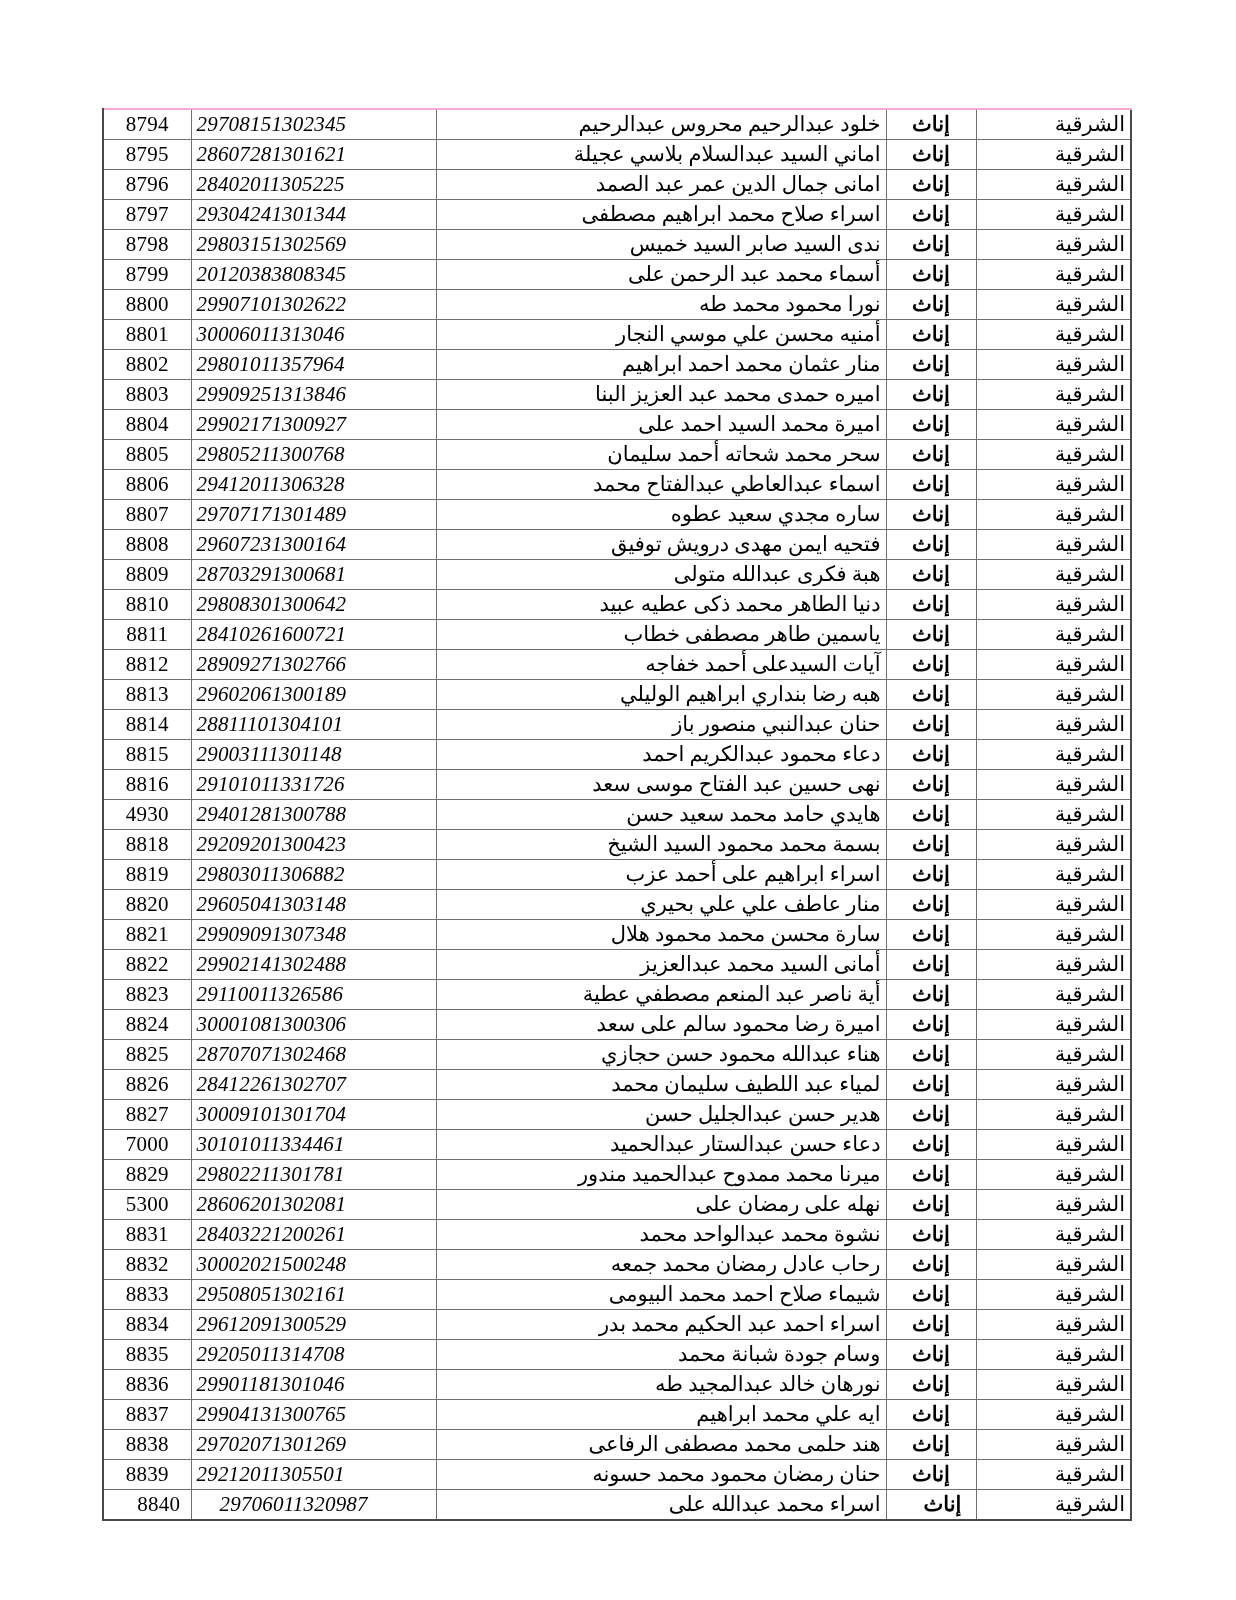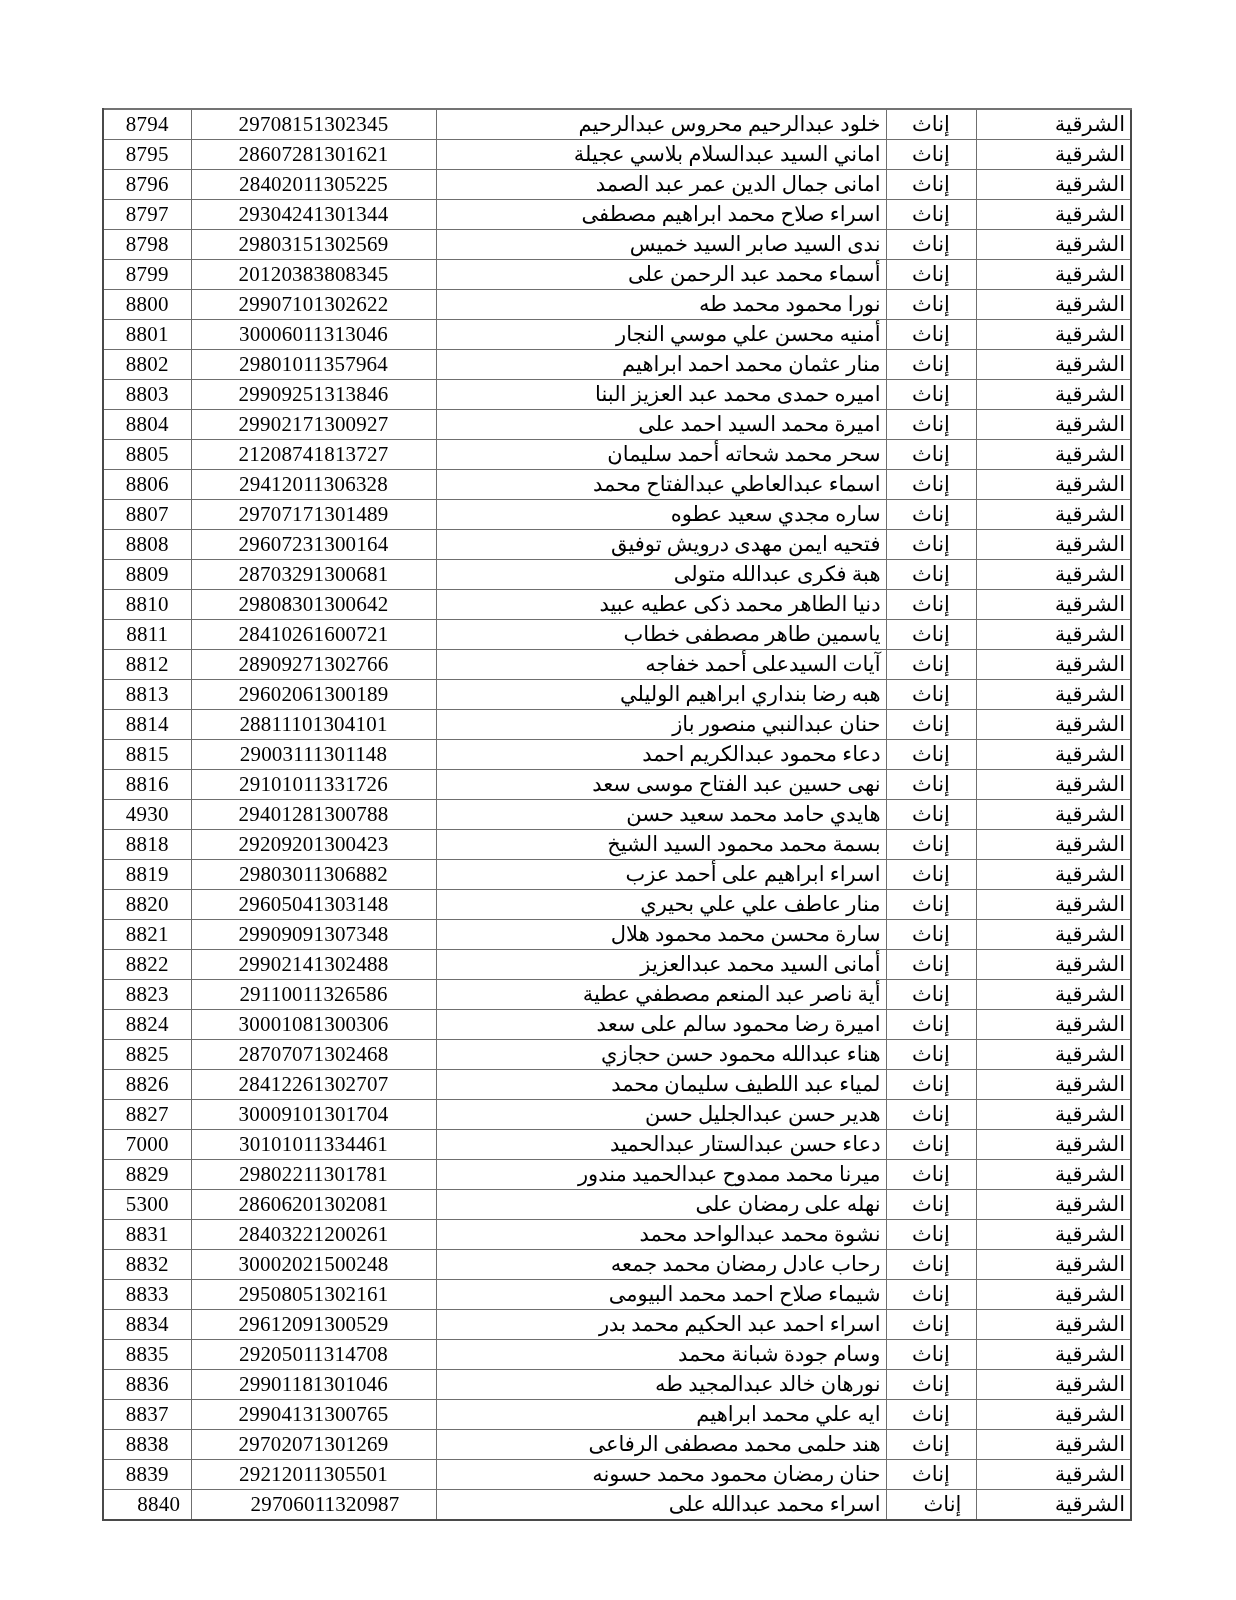--- a/index.html
+++ b/index.html
@@ -60,53 +60,54 @@
   
   td.c-serial {
     text-align: center;
     direction: ltr;
     font-size: 23px;
     letter-spacing: 0.2px;
   }
 
   
   td.c-national {
-    text-align: center;
     direction: ltr;
     font-size: 23px;
     letter-spacing: 0.2px;
     border-left: 2px solid #111111;
     border-right: 2px solid #111111;
+    font-style: italic;
   }
 
   
   td.c-name {
     direction: rtl;
     font-size: 21px;
     padding-right: 6px;
   }
 
   td.c-gender {
     text-align: center;
     direction: rtl;
     font-size: 20px;
+    font-weight: bold;
   }
 
   td.c-gov {
     text-align: right;
     direction: rtl;
     font-size: 20px;
   }
 
   
   table.names-table {
     border-top: 2px solid #4a4a4a;
     border-bottom: 2px solid #4a4a4a;
   }
-  table.names-table tr:first-child td { border-top: 2px solid #737373; margin-top: 44px; }
+  table.names-table tr:first-child td { border-top: 2px solid #f9a8d4; margin-top: 44px; }
   table.names-table tr:last-child  td { border-bottom: 2px solid #4a4a4a; padding-left: 28px; }
   table.names-table td:first-child { border-right: 2px solid #4a4a4a; }
   table.names-table td:last-child  { border-left: 2px solid #4a4a4a; }
 </style>
 </head>
 <body>
 
 <div id="page">
   <div id="table-wrap">
     <table class="names-table">
@@ -192,21 +193,21 @@
             <td class="c-gov">الشرقية</td>
             <td class="c-gender">إناث</td>
             <td class="c-name">اميرة محمد السيد احمد على</td>
             <td class="c-national">29902171300927</td>
             <td class="c-serial">8804</td>
           </tr>
           <tr>
             <td class="c-gov">الشرقية</td>
             <td class="c-gender">إناث</td>
             <td class="c-name">سحر محمد شحاته أحمد سليمان</td>
-            <td class="c-national">21208741813727</td>
+            <td class="c-national">29805211300768</td>
             <td class="c-serial">8805</td>
           </tr>
           <tr>
             <td class="c-gov">الشرقية</td>
             <td class="c-gender">إناث</td>
             <td class="c-name">اسماء عبدالعاطي عبدالفتاح محمد</td>
             <td class="c-national">29412011306328</td>
             <td class="c-serial">8806</td>
           </tr>
           <tr>

